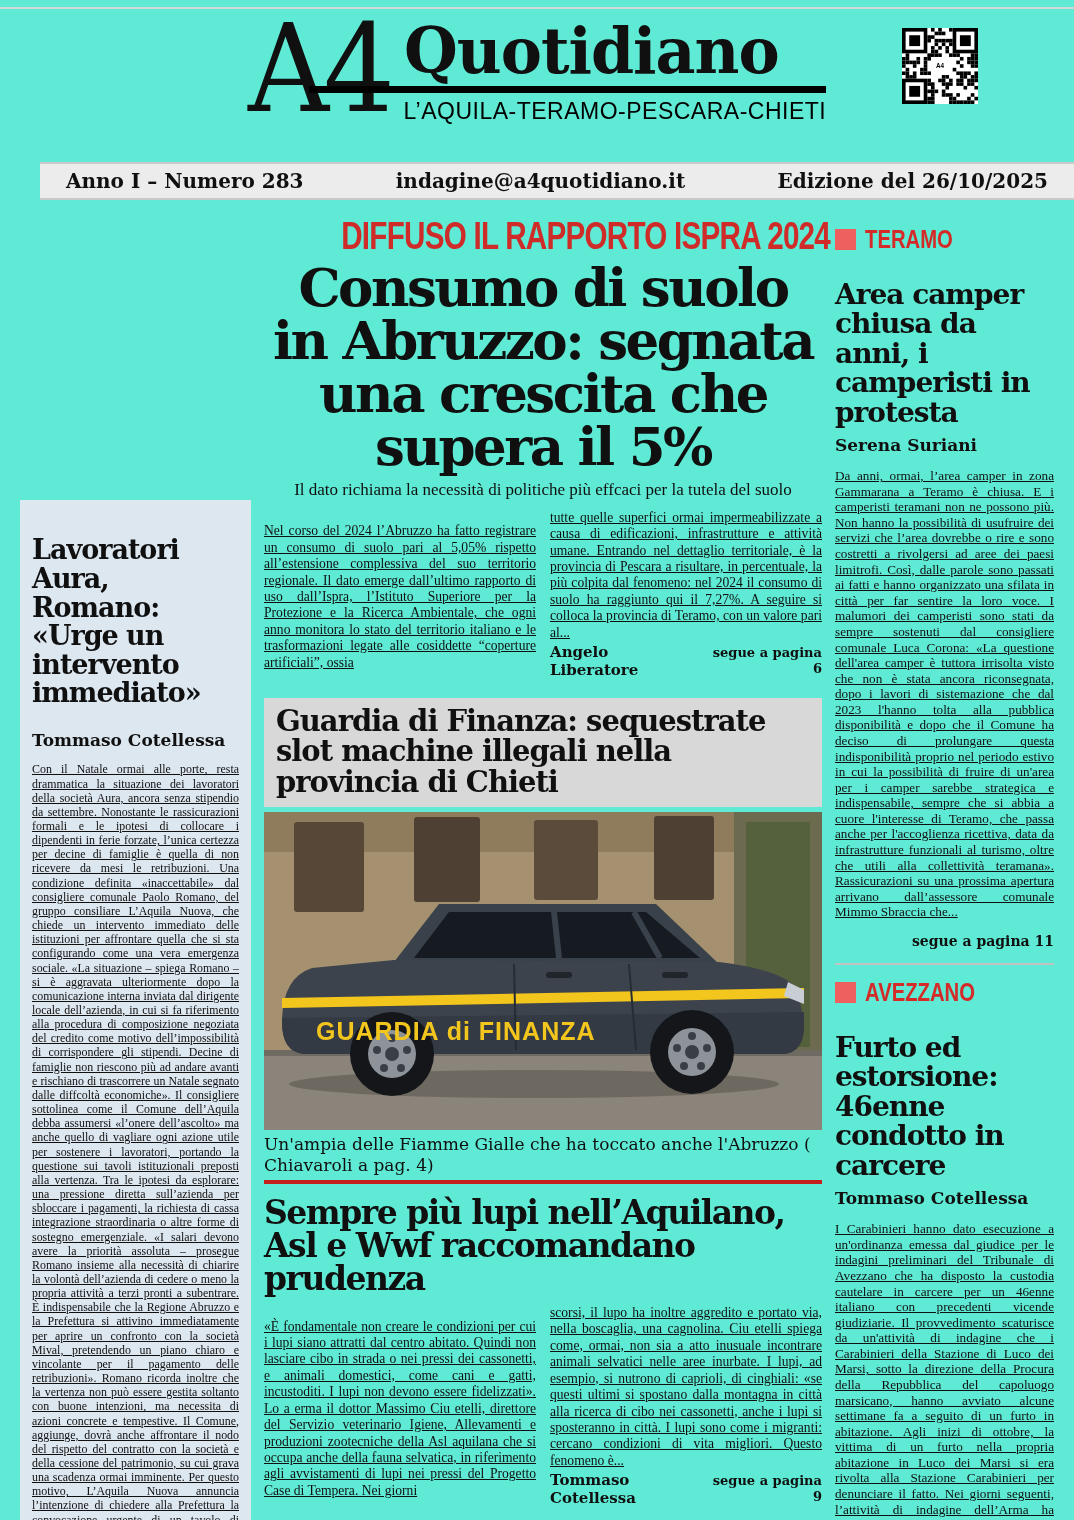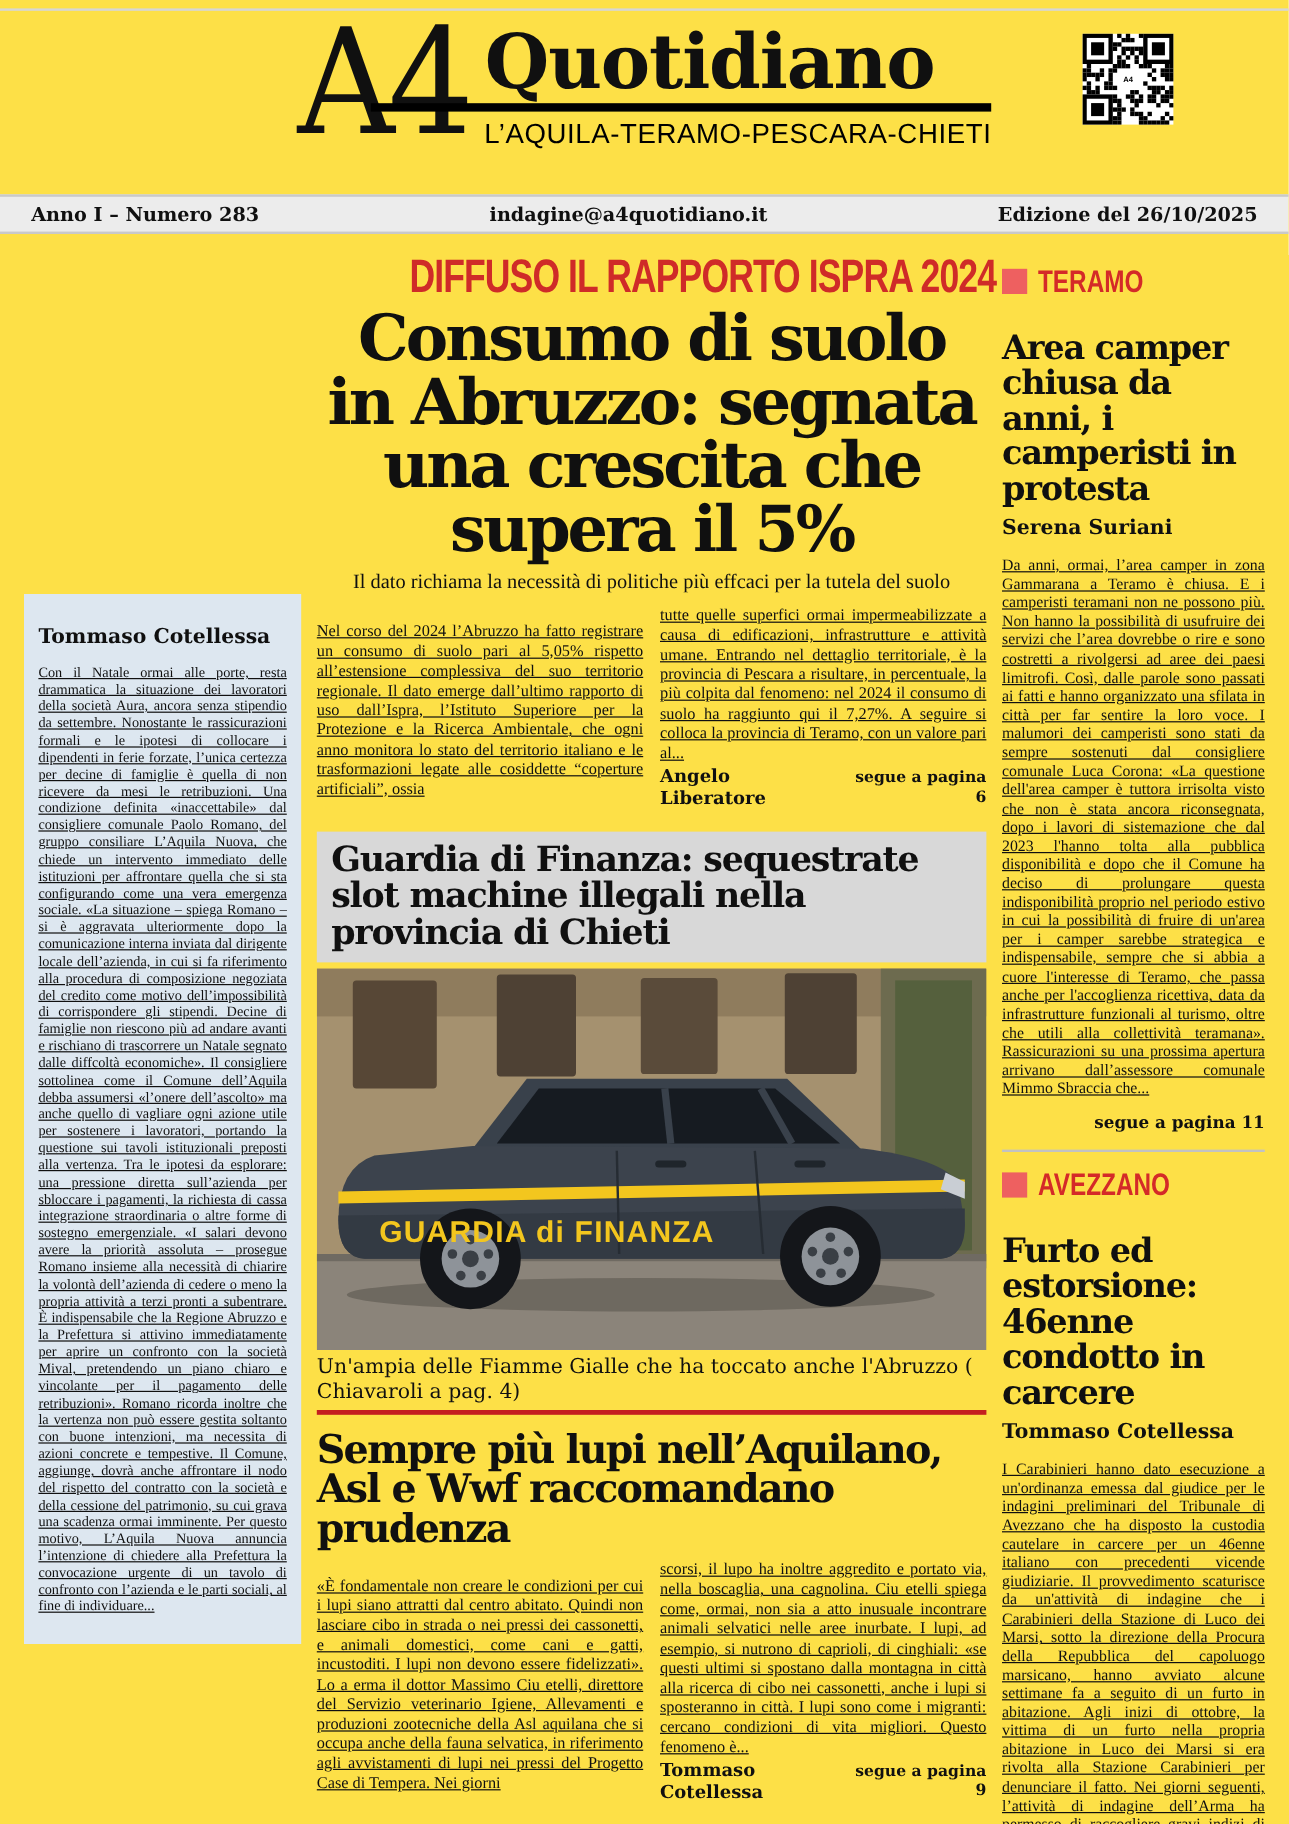--- a/index.html
+++ b/index.html
@@ -1,20 +1,20 @@
 <!DOCTYPE html>
 <html><head>
 <meta charset="utf-8">
 <style>
   html,body{margin:0;padding:0;background:#ffffff;}
   .page{
     position:relative;
     width:1074px;height:1520px;
     margin:0 auto;
-    background:#fde047;
+    background:#5eead4;
     font-family:"Liberation Serif", serif;
     color:#101010;
     overflow:hidden;
   }
   .top-hairline{position:absolute;top:7px;left:0;width:100%;height:2px;background:#d6d6d6;}
 
   
   .masthead{position:relative;padding-top:16px;height:140px;}
   .logo-wrap{display:flex;justify-content:center;align-items:flex-start;}
   .logo-a4{
@@ -35,21 +35,21 @@
   }
   .qr{position:absolute;top:28px;right:96px;width:76px;height:76px;}
 
   
   .infobar{
     margin-top:6px;
     background:#ececec;
     border-top:2px solid #c9c9c9;border-bottom:2px solid #c9c9c9;
     display:flex;justify-content:space-between;align-items:center;
     padding:5px 26px;
-    font-family:"DejaVu Serif", serif;font-weight:700;font-size:16px;
+    font-family:"DejaVu Serif", serif;font-weight:700;font-size:20px;margin-left:40px;
   }
 
   
   .content{display:flex;gap:13px;padding:12px 20px 0 20px;}
   .col-left{width:231px;flex:none;}
   .col-center{width:558px;flex:none;}
   .col-right{flex:1;min-width:0;}
 
   .justify{text-align:justify;text-decoration:underline;}
   .continuation{display:block;text-align:right;font-weight:700;font-family:"DejaVu Serif",serif;}
@@ -290,20 +290,21 @@
   <div class="infobar">
     <span>Anno I – Numero 283</span>
     <span>indagine@a4quotidiano.it</span>
     <span>Edizione del 26/10/2025</span>
   </div>
 
   <div class="content">
 
     <div class="col-left">
       <section class="left-panel">
+        <h2 class="left-head">Lavoratori Aura, Romano: «Urge un intervento immediato»</h2>
         <div class="left-author">Tommaso Cotellessa</div>
         <p class="left-body justify">Con il Natale ormai alle porte, resta drammatica la situazione dei lavoratori della società Aura, ancora senza stipendio da settembre. Nonostante le rassicurazioni formali e le ipotesi di collocare i dipendenti in ferie forzate, l’unica certezza per decine di famiglie è quella di non ricevere da mesi le retribuzioni. Una condizione definita «inaccettabile» dal consigliere comunale Paolo Romano, del gruppo consiliare L’Aquila Nuova, che chiede un intervento immediato delle istituzioni per affrontare quella che si sta configurando come una vera emergenza sociale. «La situazione – spiega Romano – si è aggravata ulteriormente dopo la comunicazione interna inviata dal dirigente locale dell’azienda, in cui si fa riferimento alla procedura di composizione negoziata del credito come motivo dell’impossibilità di corrispondere gli stipendi. Decine di famiglie non riescono più ad andare avanti e rischiano di trascorrere un Natale segnato dalle diffcoltà economiche». Il consigliere sottolinea come il Comune dell’Aquila debba assumersi «l’onere dell’ascolto» ma anche quello di vagliare ogni azione utile per sostenere i lavoratori, portando la questione sui tavoli istituzionali preposti alla vertenza. Tra le ipotesi da esplorare: una pressione diretta sull’azienda per sbloccare i pagamenti, la richiesta di cassa integrazione straordinaria o altre forme di sostegno emergenziale. «I salari devono avere la priorità assoluta – prosegue Romano insieme alla necessità di chiarire la volontà dell’azienda di cedere o meno la propria attività a terzi pronti a subentrare. È indispensabile che la Regione Abruzzo e la Prefettura si attivino immediatamente per aprire un confronto con la società Mival, pretendendo un piano chiaro e vincolante per il pagamento delle retribuzioni». Romano ricorda inoltre che la vertenza non può essere gestita soltanto con buone intenzioni, ma necessita di azioni concrete e tempestive. Il Comune, aggiunge, dovrà anche affrontare il nodo del rispetto del contratto con la società e della cessione del patrimonio, su cui grava una scadenza ormai imminente. Per questo motivo, L’Aquila Nuova annuncia l’intenzione di chiedere alla Prefettura la convocazione urgente di un tavolo di confronto con l’azienda e le parti sociali, al fine di individuare...</p>
 
       </section>
     </div>
 
     <div class="col-center">
       <div class="kicker">
         <span>DIFFUSO IL RAPPORTO ISPRA 2024</span>
       </div>

